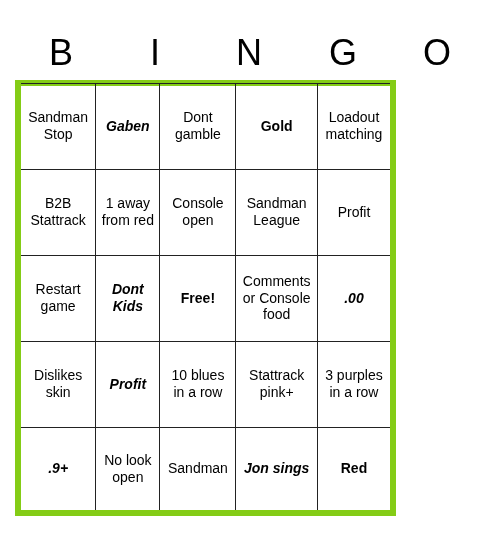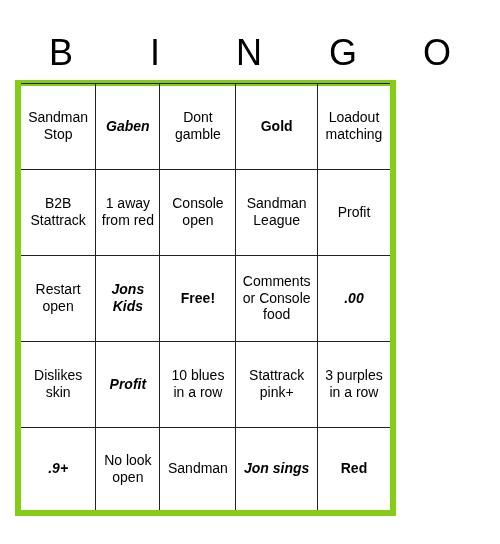--- a/index.html
+++ b/index.html
@@ -98,22 +98,22 @@
           <td class="cell-small">Loadout matching</td>
         </tr>
         <tr>
           <td>B2B Stattrack</td>
           <td>1 away from red</td>
           <td>Console open</td>
           <td>Sandman League</td>
           <td>Profit</td>
         </tr>
         <tr>
-          <td>Restart open</td>
-          <td class="cell-large">Jons Kids</td>
+          <td>Restart game</td>
+          <td class="cell-large">Dont Kids</td>
           <td class="cell-free">Free!</td>
           <td class="cell-small">Comments or Console food</td>
           <td class="cell-large">.00</td>
         </tr>
         <tr>
           <td>Dislikes skin</td>
           <td class="cell-large">Profit</td>
           <td>10 blues in a row</td>
           <td class="cell-small">Stattrack pink+</td>
           <td>3 purples in a row</td>

